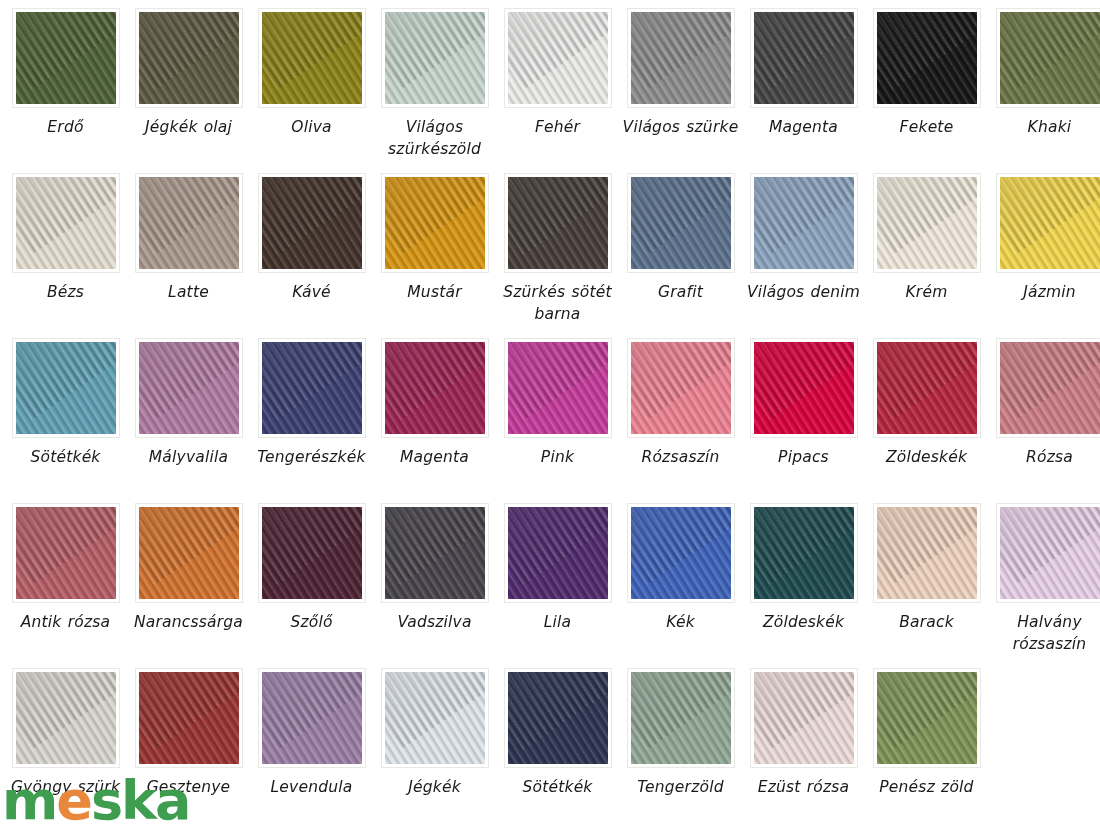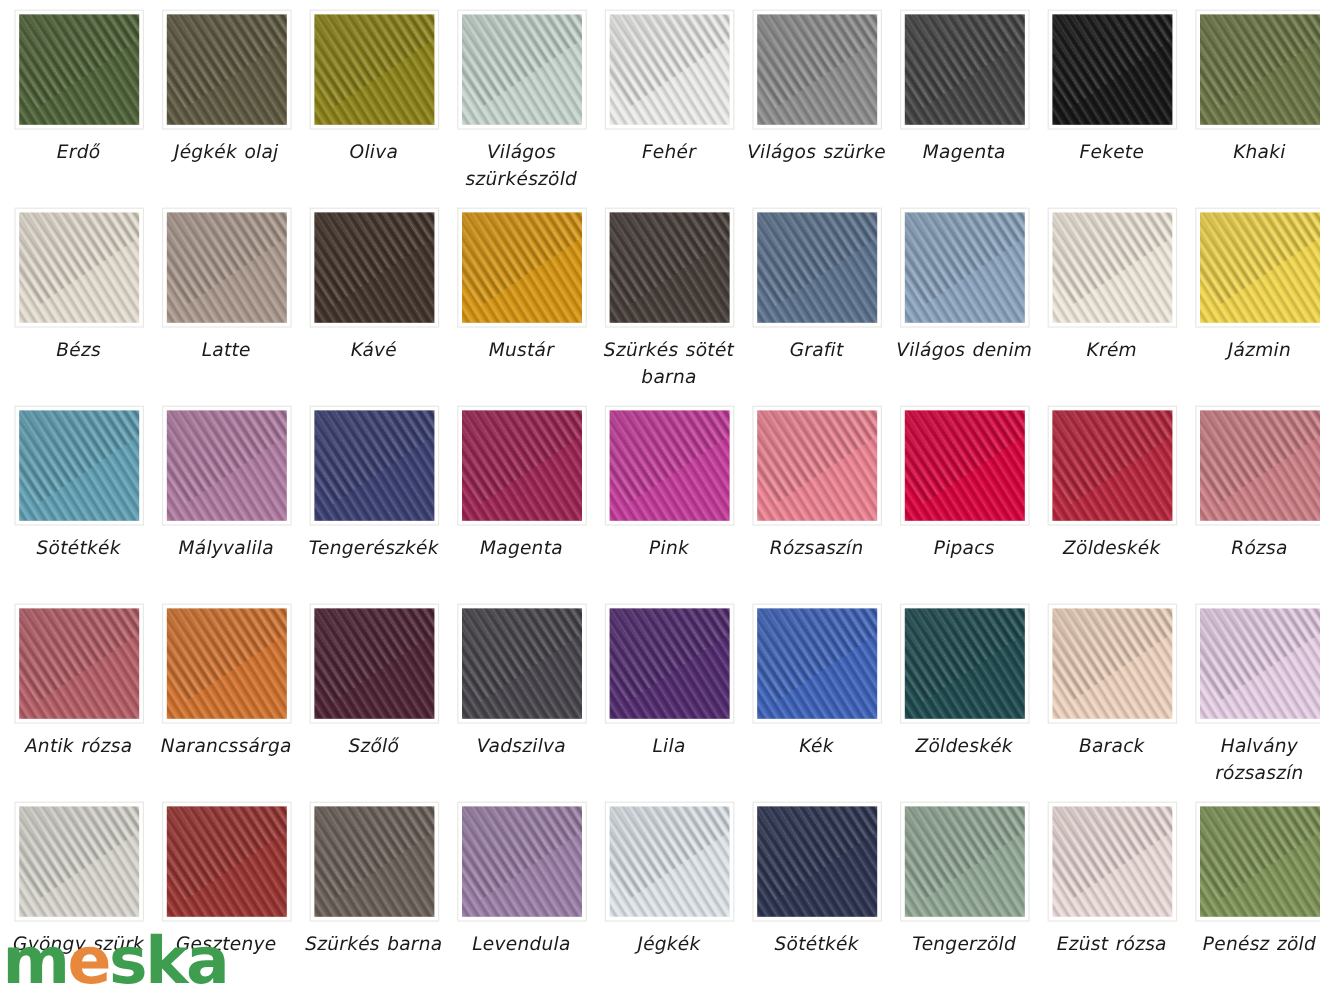--- a/index.html
+++ b/index.html
@@ -361,26 +361,20 @@
       <div class="swatch-label">Gyöngy szürk</div>
     </div>
     <div class="swatch-cell">
       <div class="swatch-frame">
         <div class="swatch-img" style="background-color: rgb(153, 51, 48);"></div>
       </div>
       <div class="swatch-label">Gesztenye</div>
     </div>
     <div class="swatch-cell">
       <div class="swatch-frame">
-        <div class="swatch-img" style="background-color: rgb(106, 95, 88);"></div>
-      </div>
-      <div class="swatch-label">Szürkés barna</div>
-    </div>
-    <div class="swatch-cell">
-      <div class="swatch-frame">
         <div class="swatch-img" style="background-color: rgb(155, 127, 167);"></div>
       </div>
       <div class="swatch-label">Levendula</div>
     </div>
     <div class="swatch-cell">
       <div class="swatch-frame">
         <div class="swatch-img" style="background-color: rgb(223, 229, 234);"></div>
       </div>
       <div class="swatch-label">Jégkék</div>
     </div>

